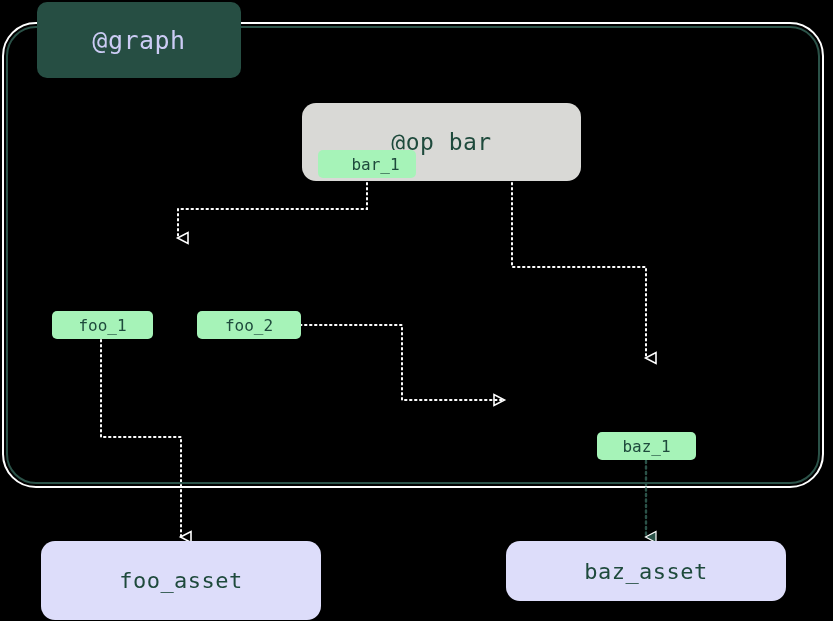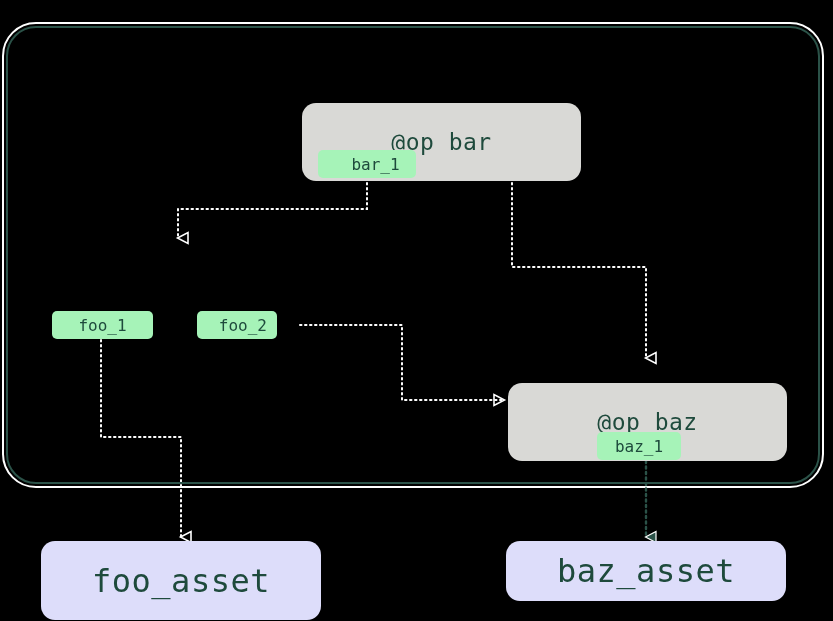--- a/index.html
+++ b/index.html
@@ -119,21 +119,21 @@
     position: absolute;
     background: #ddddfa;
     border-radius: 14px;
     display: flex;
     align-items: center;
     justify-content: center;
     z-index: 3;
   }
   .asset-label {
     color: #1e4a3c;
-    font-size: 32px;
+    font-size: 22px;
     letter-spacing: 0.5px;
     text-align: right;
   }
 </style>
 </head>
 <body>
 
 <div id="canvas">
 
   <div class="subgraph-outer"></div>
@@ -157,39 +157,39 @@
 
     <path d="M 300,325 L 402,325 L 402,400 L 504,400" fill="none" stroke="#ffffff" stroke-width="2" stroke-dasharray="1.5 3.5" stroke-linecap="round" marker-end="url(#arrow-hollow-right)"></path>
 
     <path d="M 101,340 L 101,437 L 181,437 L 181,537" fill="none" stroke="#ffffff" stroke-width="2" stroke-dasharray="1.5 3.5" stroke-linecap="round" marker-end="url(#arrow-hollow-down)"></path>
 
     <path d="M 646,461 L 646,537" fill="none" stroke="#2b5248" stroke-width="2.4" stroke-dasharray="2 3.5" stroke-linecap="round" marker-end="url(#arrow-filled-down)"></path>
   </svg>
 
   <div class="subgraph-inner"></div>
 
+  <div class="graph-badge">
+    <span class="graph-badge-label">@graph</span>
+  </div>
 
   <div class="op-node" style="left:302px; top:82px; width:279px; height:78px;">
     <span class="op-title">@op bar</span>
   </div>
   <div class="port" style="left:318px; top:150px; width:98px;padding-left:27px;">
     <span>bar_1</span>
   </div>
 
   <div class="port" style="left:52px; top:311px; width:101px;">
     <span>foo_1</span>
   </div>
-  <div class="port" style="left:197px; top:311px; width:80px;justify-content:flex-end;">
+  <div class="port" style="left:197px; top:311px; width:104px;">
     <span>foo_2</span>
   </div>
 
-  <div class="op-node" style="left:508px; top:362px; width:279px; height:78px;">
-    <span class="op-title">@op baz</span>
-  </div>
-  <div class="port" style="left:597px; top:432px; width:84px;">
+  <div class="port" style="left:597px; top:432px; width:99px;">
     <span>baz_1</span>
   </div>
 
   <div class="asset-node" style="left:41px; top:541px; width:280px; height:79px;">
     <span class="asset-label">foo_asset</span>
   </div>
   <div class="asset-node" style="left:506px; top:541px; width:280px; height:60px;">
     <span class="asset-label">baz_asset</span>
   </div>
 

